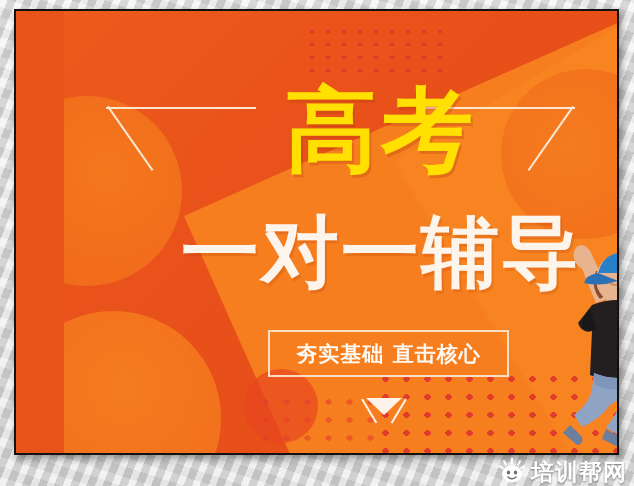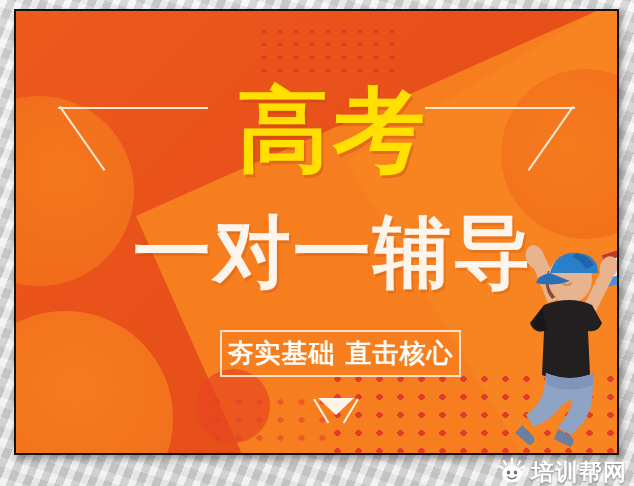--- a/index.html
+++ b/index.html
@@ -24,20 +24,21 @@
     position:absolute;left:14px;top:9px;width:605px;height:446px;
     border:2px solid #111;
     box-sizing:border-box;
     box-shadow:3px 4px 7px rgba(0,0,0,.35);
     overflow:hidden;
     background:#e8531a;
   }
   #banner{
     position:absolute;inset:0;overflow:hidden;
     background:linear-gradient(135deg,#ec5a1c 0%,#e8501a 45%,#e54e17 100%);
+    margin-left:48px;
   }
 
   
   .blob{position:absolute;border-radius:50%;}
   .blob-left-top{
     left:-72px;top:85px;width:190px;height:190px;
     background:radial-gradient(circle at 62% 40%,#f57a1e 0%,#f2701c 55%,#ef6a1b 100%);
     opacity:.92;
   }
   .blob-left-bottom{
@@ -121,21 +122,21 @@
 
   
   #tagline-box{
     position:absolute;left:204px;top:319px;width:241px;height:47px;
     border:2px solid #fadfc6;
     box-sizing:border-box;
     display:flex;align-items:center;justify-content:center;
   }
   #tagline-text{
     font-family:"DejaVu Sans","Liberation Sans",sans-serif;
-    font-size:26px;font-weight:bold;color:#fffaf4;
+    font-size:21px;font-weight:bold;color:#fffaf4;
     letter-spacing:1px;white-space:nowrap;
   }
 
   
   #chevron{
     position:absolute;left:296px;top:386px;width:48px;height:34px;
   }
   #chevron .tri{
     position:absolute;left:6px;top:1px;
     width:0;height:0;

